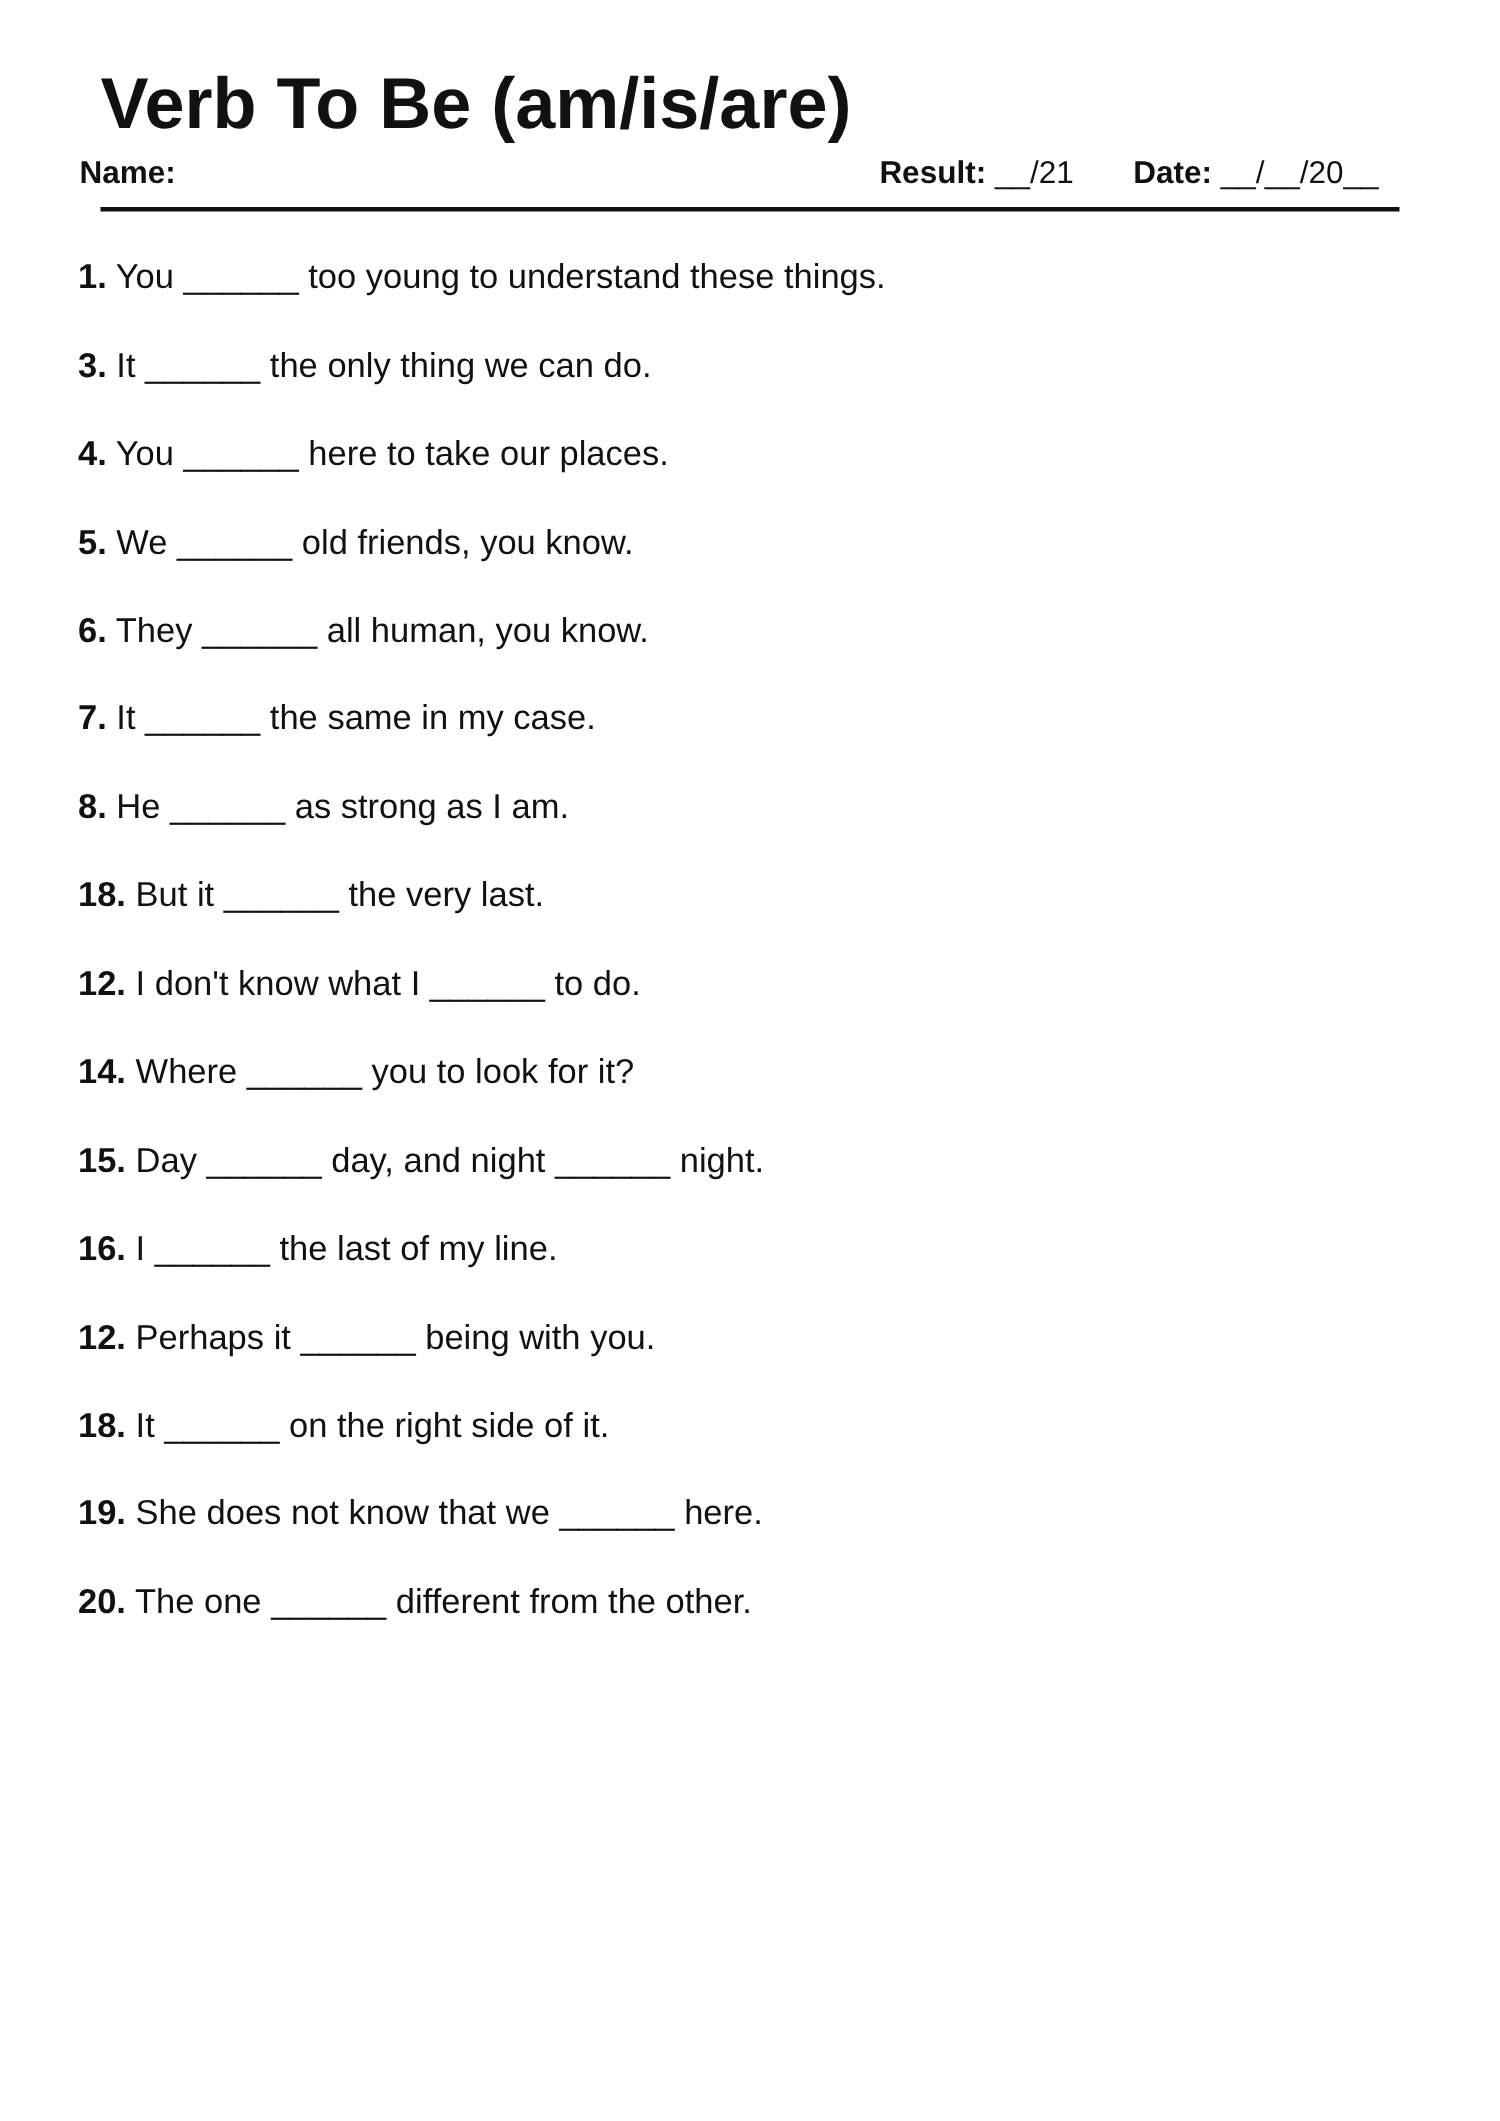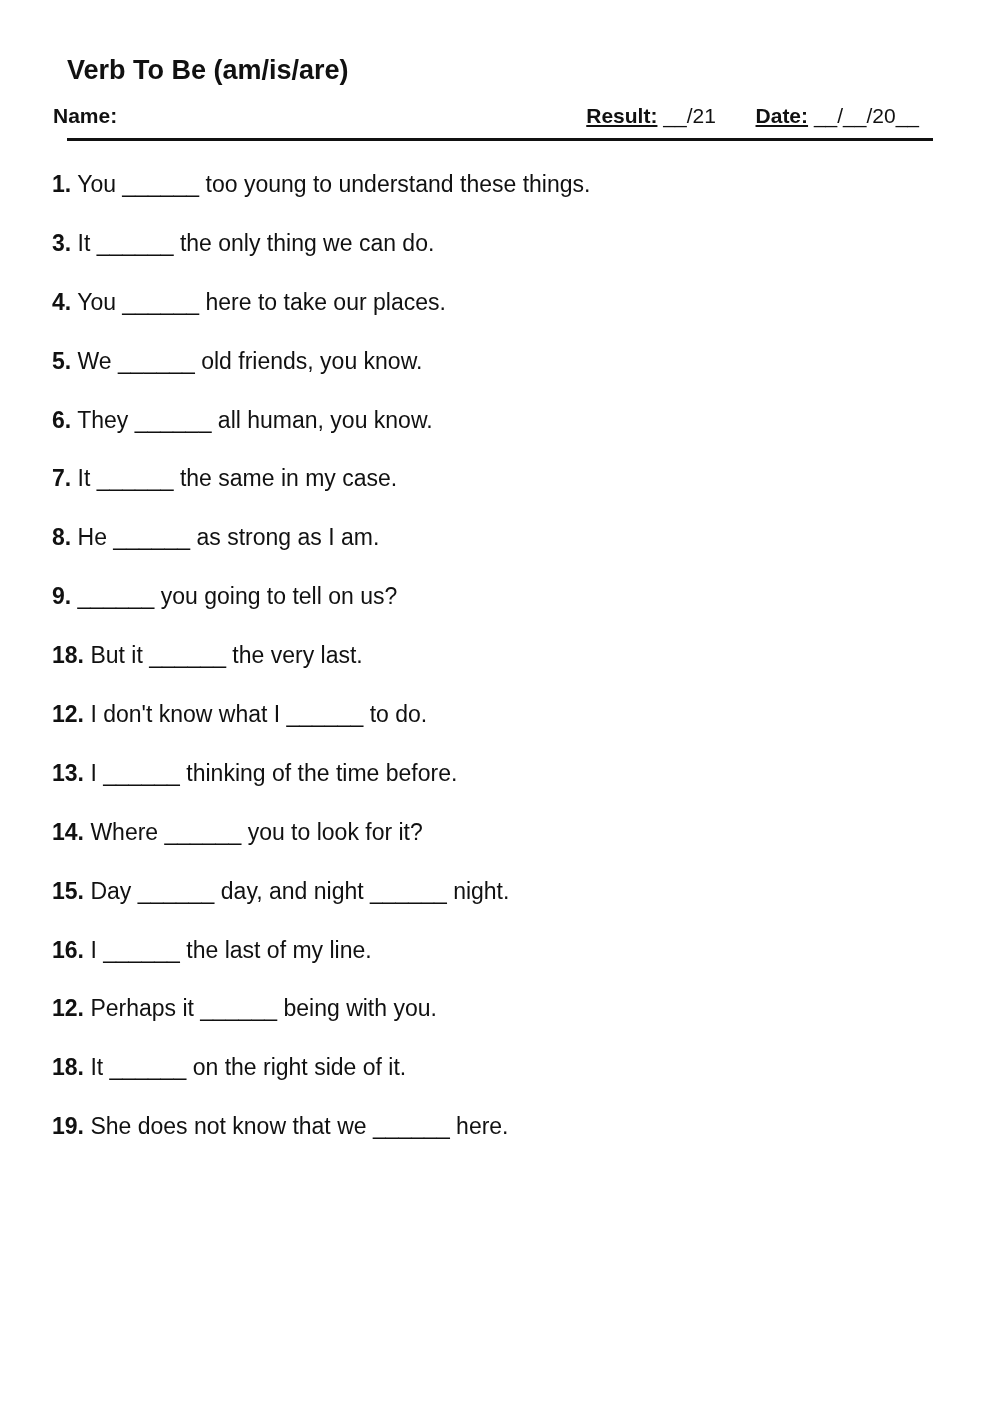--- a/index.html
+++ b/index.html
@@ -12,21 +12,21 @@
       height: 1414px;
       position: relative;
       font-family: "Liberation Sans", sans-serif;
       color: #111111;
       overflow: hidden;
     }
     .title {
       position: absolute;
       left: 67px;
       top: 46px;
-      font-size: 27px;
+      font-size: 48px;
       font-weight: bold;
       line-height: 48px;
       margin: 0;
       letter-spacing: 0px;
     }
     .meta-row {
       position: absolute;
       left: 53px;
       top: 102px;
       width: 866px;
@@ -41,21 +41,20 @@
       font-weight: bold;
     }
     .meta-right {
       position: absolute;
       right: 0;
       top: 0;
       white-space: nowrap;
     }
     .meta-label {
       font-weight: bold;
-      text-decoration: underline;
     }
     .meta-gap {
       display: inline-block;
       width: 28px;
     }
     .rule {
       position: absolute;
       left: 67px;
       top: 138px;
       width: 866px;
@@ -99,23 +98,22 @@
 <div class="rule"></div>
 
 <ol class="questions">
   <li class="question"><span class="q-num">1.</span> <span>You ______ too young to understand these things.</span></li>
   <li class="question"><span class="q-num">3.</span> <span>It ______ the only thing we can do.</span></li>
   <li class="question"><span class="q-num">4.</span> <span>You ______ here to take our places.</span></li>
   <li class="question"><span class="q-num">5.</span> <span>We ______ old friends, you know.</span></li>
   <li class="question"><span class="q-num">6.</span> <span>They ______ all human, you know.</span></li>
   <li class="question"><span class="q-num">7.</span> <span>It ______ the same in my case.</span></li>
   <li class="question"><span class="q-num">8.</span> <span>He ______ as strong as I am.</span></li>
-  <li class="question"><span class="q-num">9.</span> <span>______ you going to tell on us?</span></li>
   <li class="question"><span class="q-num">18.</span> <span>But it ______ the very last.</span></li>
   <li class="question"><span class="q-num">12.</span> <span>I don't know what I ______ to do.</span></li>
-  <li class="question"><span class="q-num">13.</span> <span>I ______ thinking of the time before.</span></li>
   <li class="question"><span class="q-num">14.</span> <span>Where ______ you to look for it?</span></li>
   <li class="question"><span class="q-num">15.</span> <span>Day ______ day, and night ______ night.</span></li>
   <li class="question"><span class="q-num">16.</span> <span>I ______ the last of my line.</span></li>
   <li class="question"><span class="q-num">12.</span> <span>Perhaps it ______ being with you.</span></li>
   <li class="question"><span class="q-num">18.</span> <span>It ______ on the right side of it.</span></li>
   <li class="question"><span class="q-num">19.</span> <span>She does not know that we ______ here.</span></li>
+  <li class="question"><span class="q-num">20.</span> <span>The one ______ different from the other.</span></li>
 </ol>
 
 </body></html>

